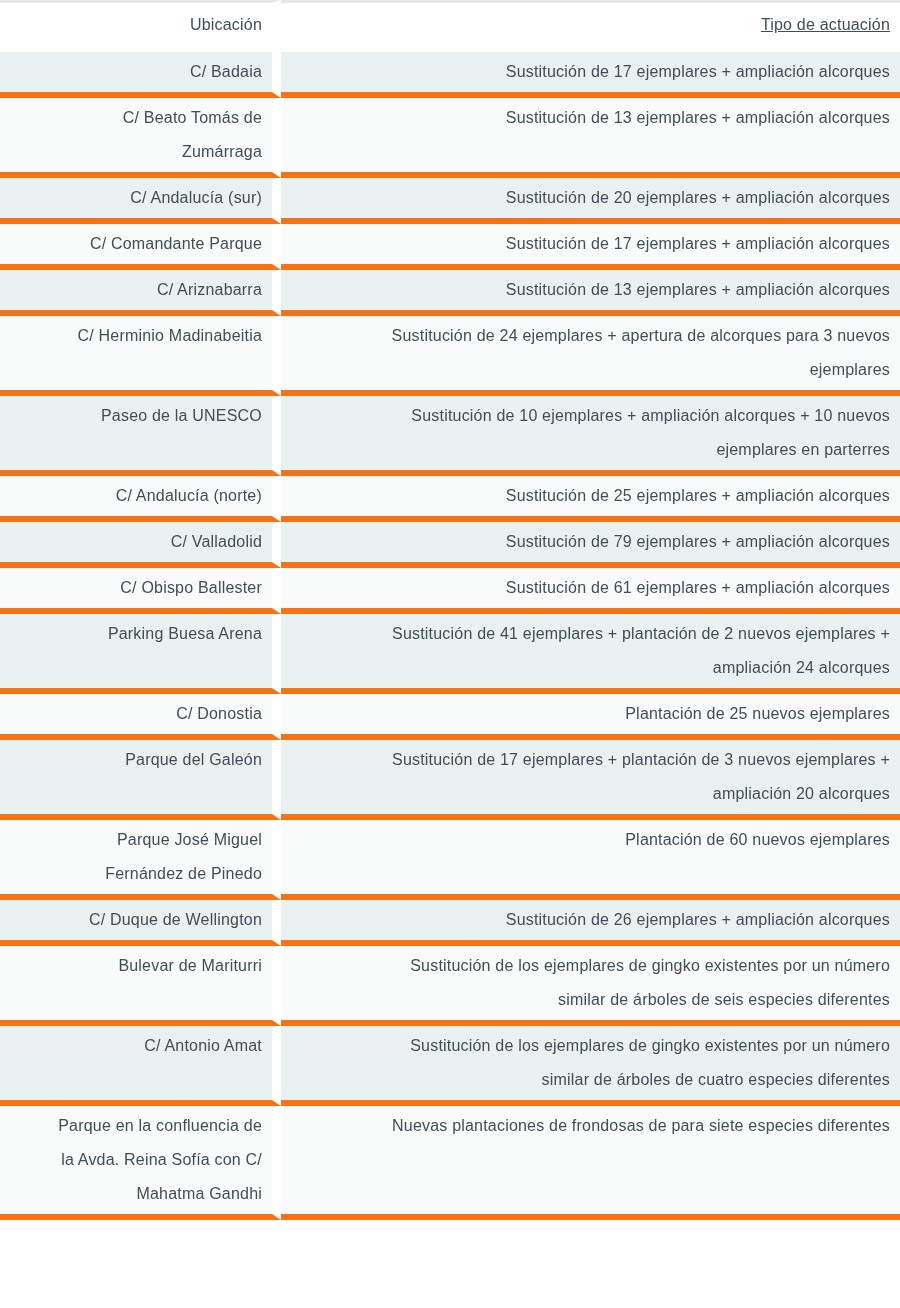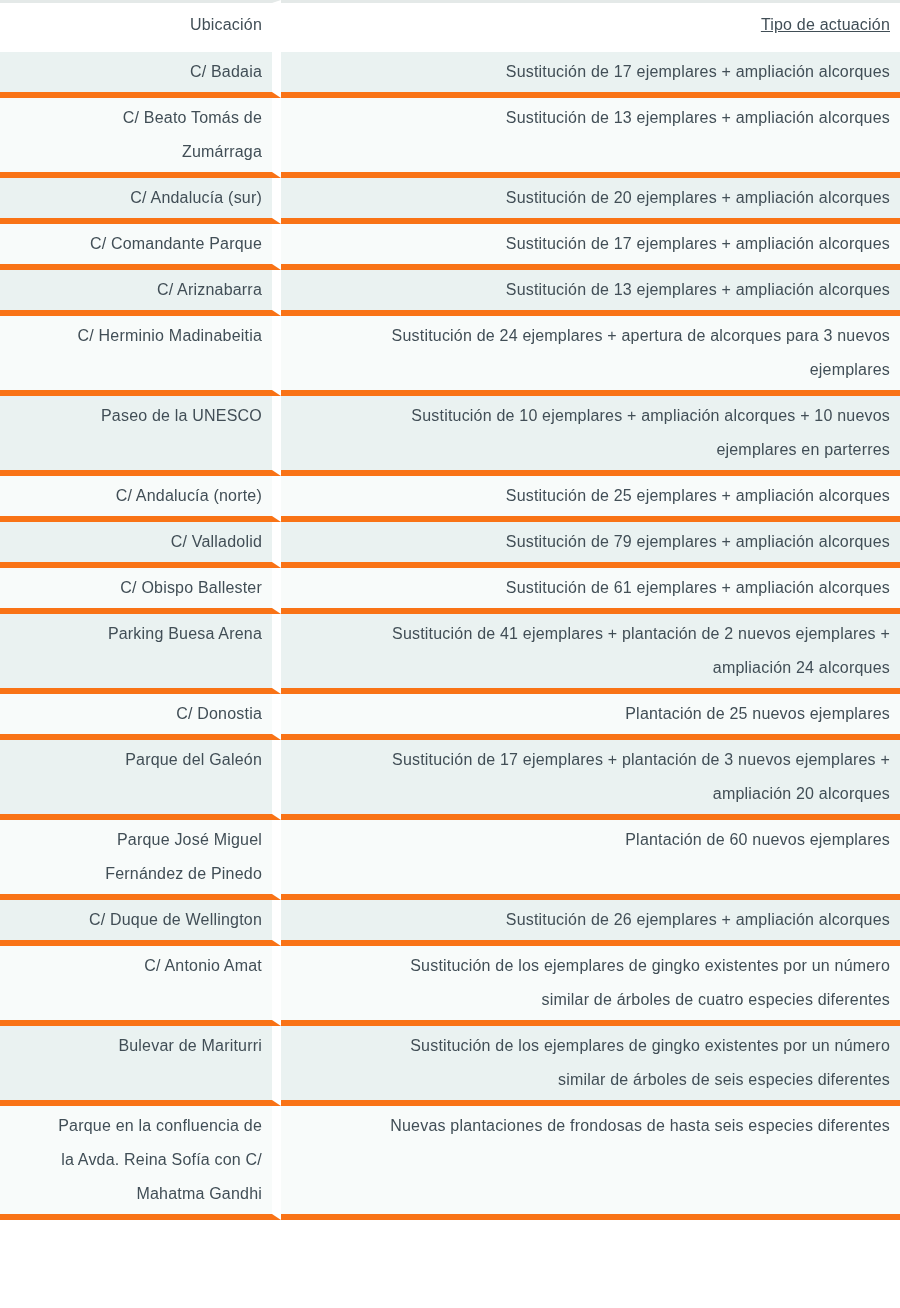--- a/index.html
+++ b/index.html
@@ -140,31 +140,31 @@
 Fernández de Pinedo</td>
     <td>Plantación de 60 nuevos ejemplares</td>
   </tr>
 
   <tr>
     <td>C/ Duque de Wellington</td>
     <td>Sustitución de 26 ejemplares + ampliación alcorques</td>
   </tr>
 
   <tr>
+    <td>Bulevar de Mariturri</td>
+    <td>Sustitución de los ejemplares de gingko existentes por un número
+similar de árboles de seis especies diferentes</td>
+  </tr>
+
+  <tr>
     <td>C/ Antonio Amat</td>
     <td>Sustitución de los ejemplares de gingko existentes por un número
 similar de árboles de cuatro especies diferentes</td>
   </tr>
 
   <tr>
-    <td>Bulevar de Mariturri</td>
-    <td>Sustitución de los ejemplares de gingko existentes por un número
-similar de árboles de seis especies diferentes</td>
-  </tr>
-
-  <tr>
     <td>Parque en la confluencia de
 la Avda. Reina Sofía con C/
 Mahatma Gandhi</td>
-    <td>Nuevas plantaciones de frondosas de hasta seis especies diferentes</td>
+    <td>Nuevas plantaciones de frondosas de para siete especies diferentes</td>
   </tr>
 </tbody>
 </table>
 
 </body></html>

